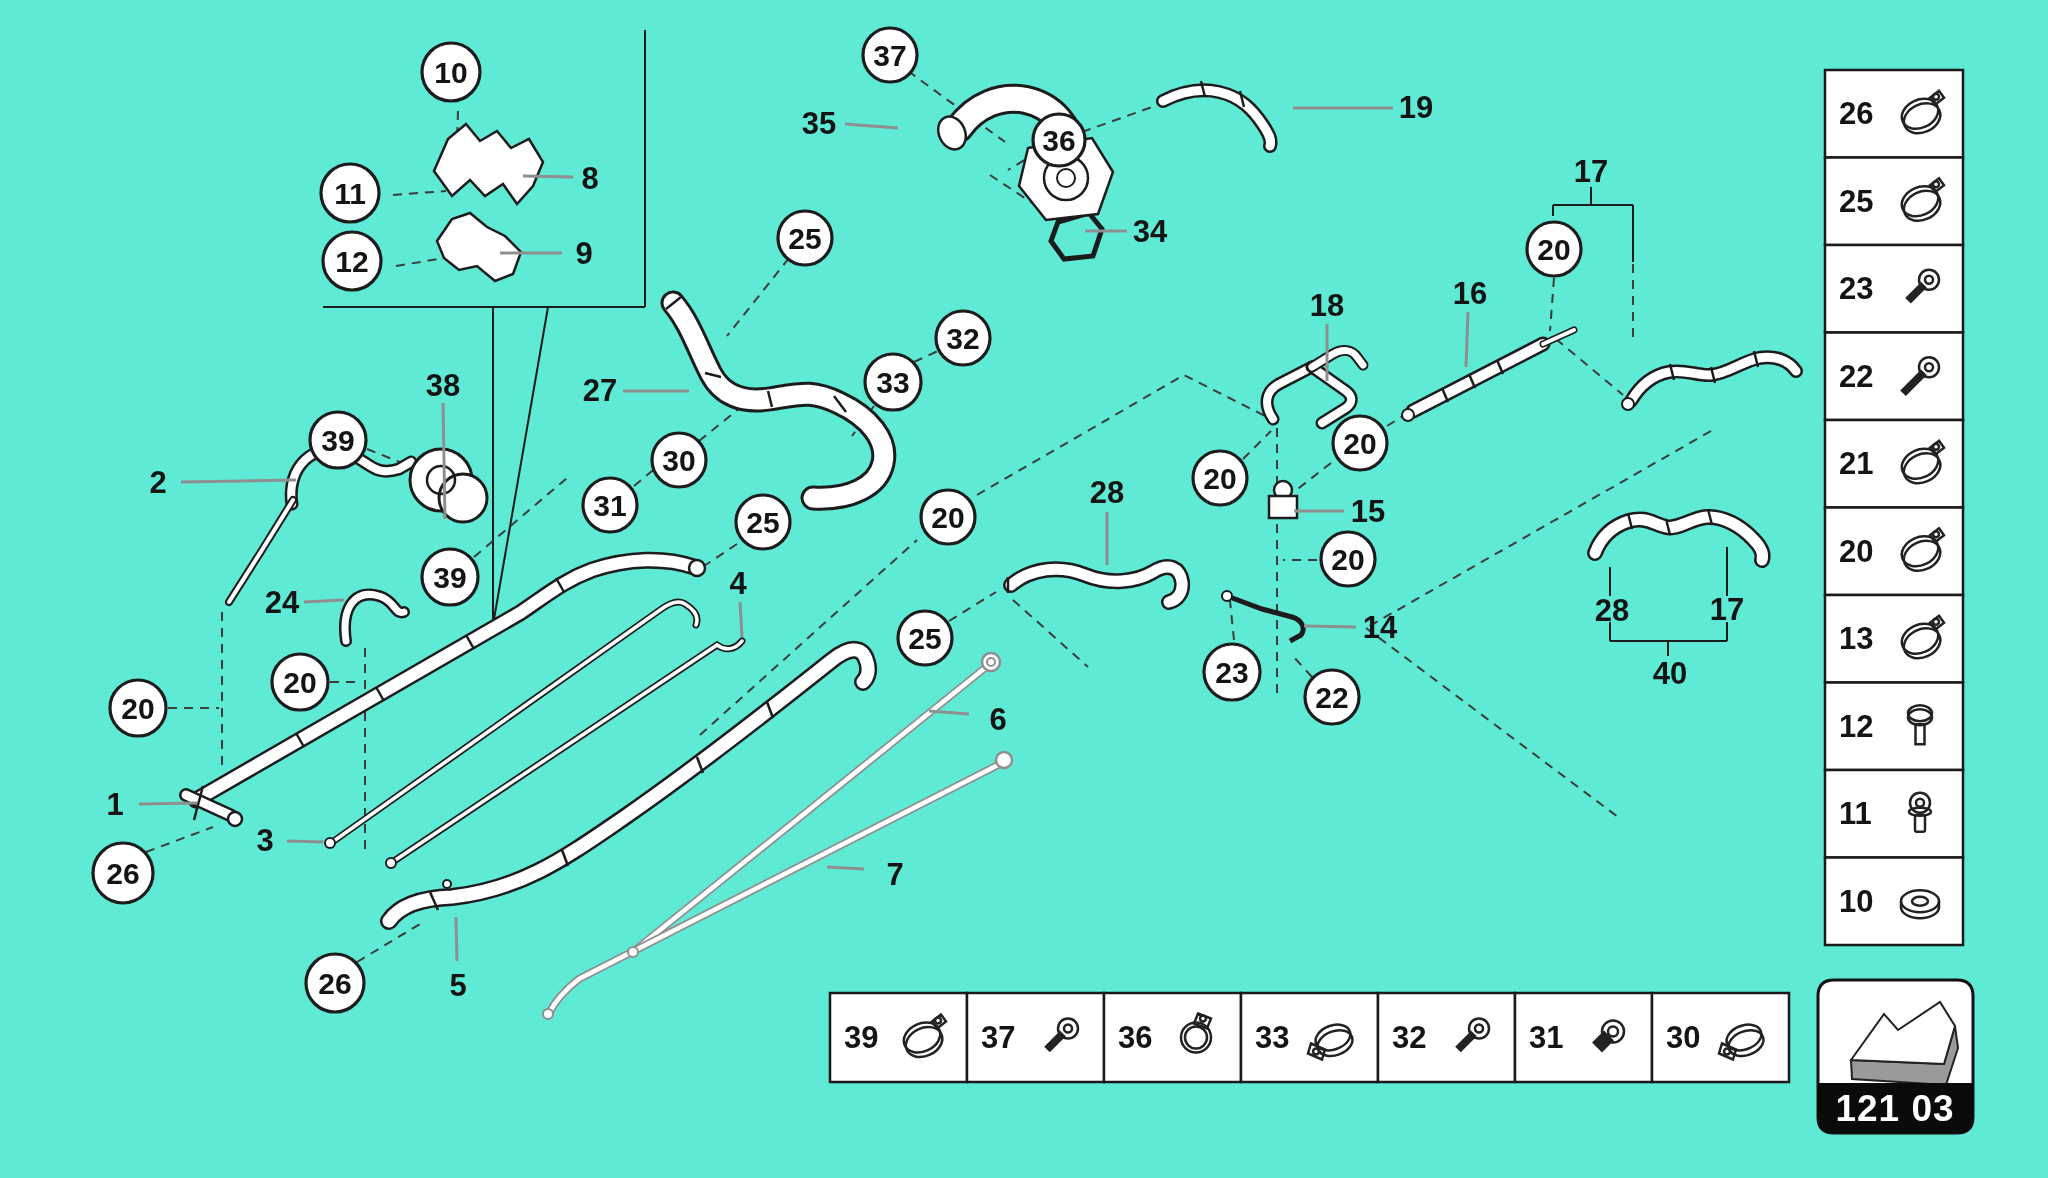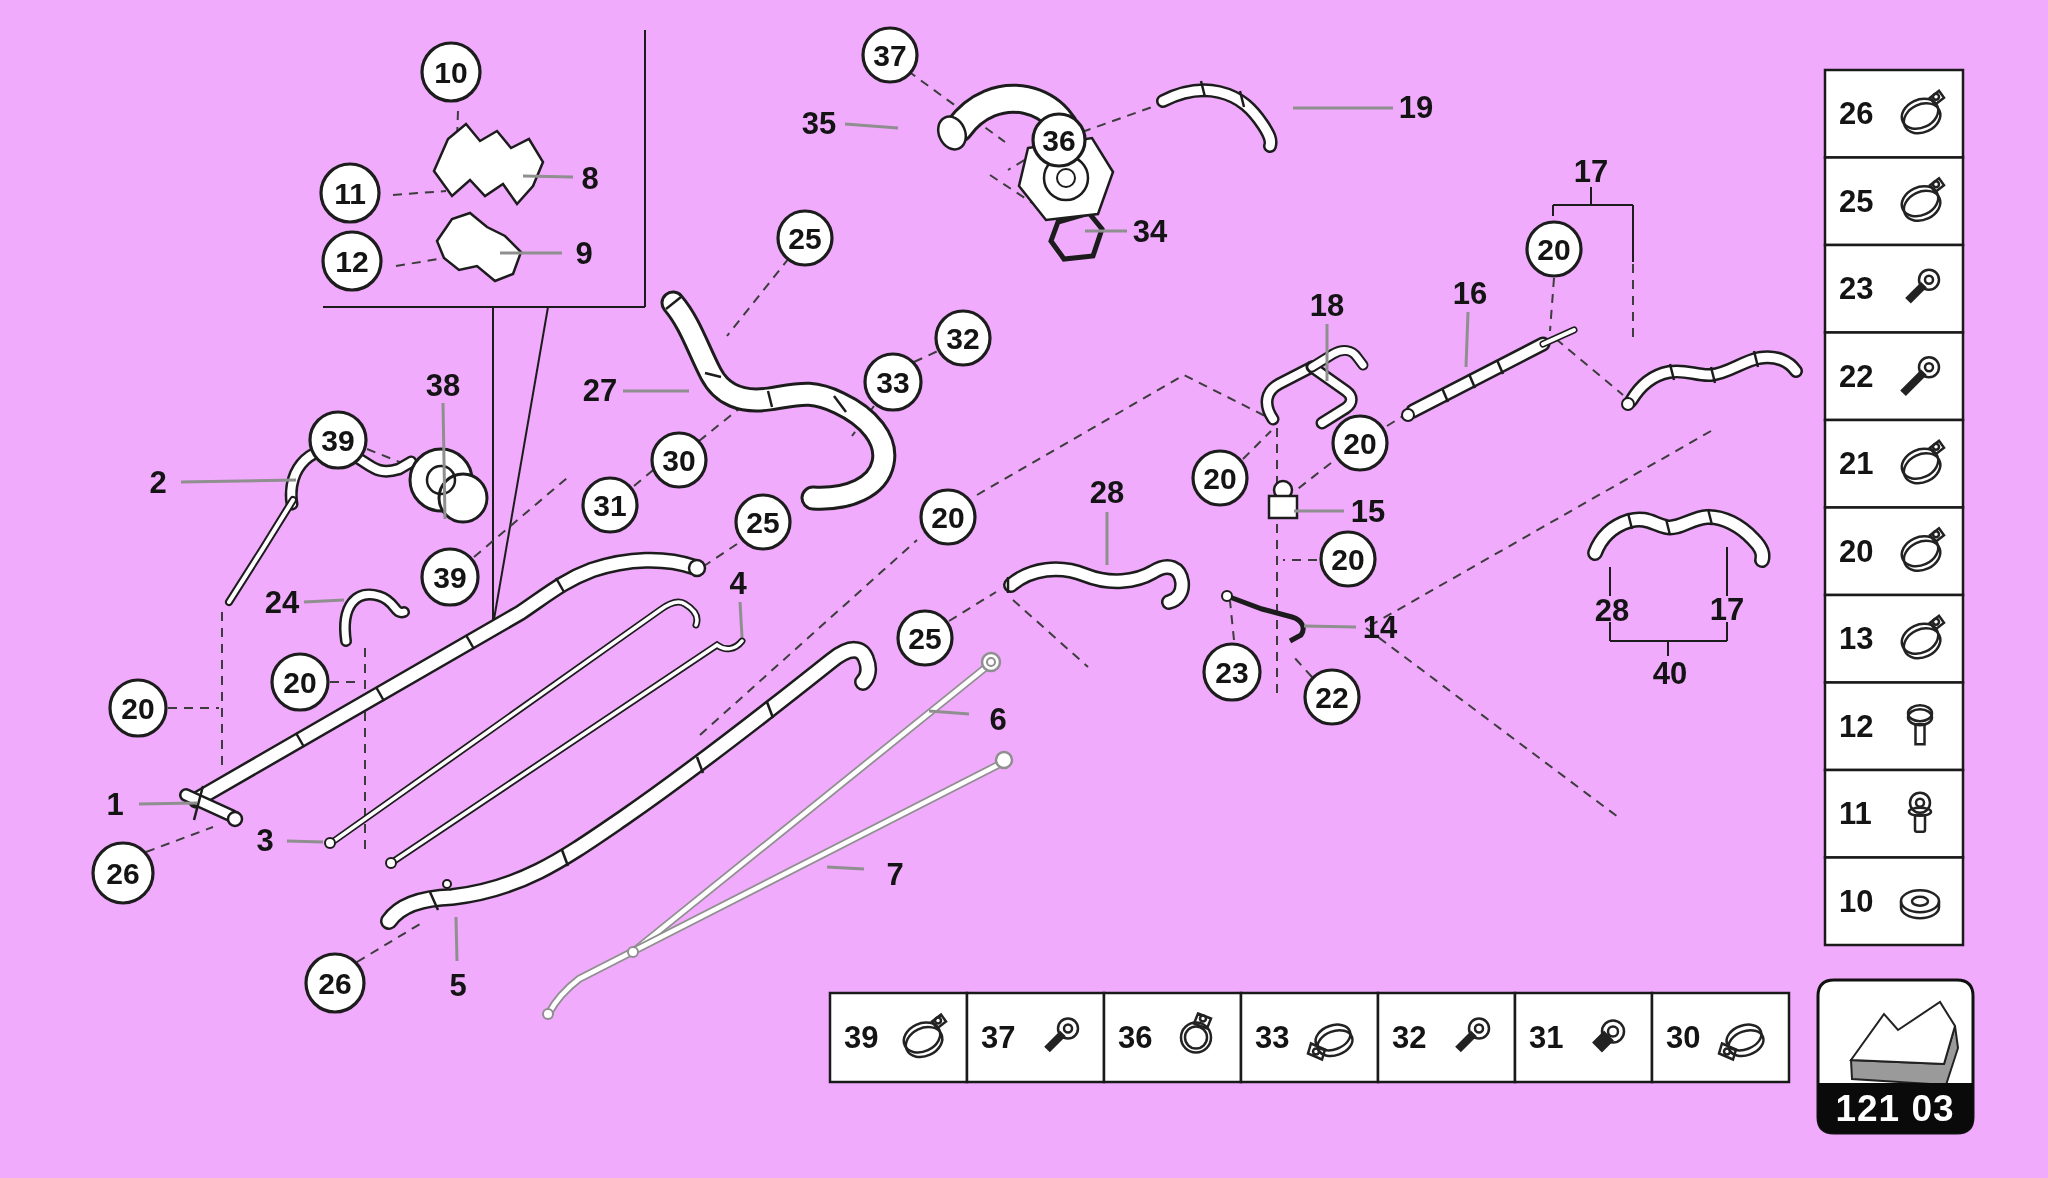--- a/index.html
+++ b/index.html
@@ -1,16 +1,16 @@
 <!DOCTYPE html>
 <html><head>
 <meta charset="utf-8">
 <style>
   html,body{margin:0;padding:0;background:#e8e8e8;}
-  #stage{position:relative;width:2048px;height:1178px;background:#f0abfc;
+  #stage{position:relative;width:2048px;height:1178px;background:#5eead4;
          font-family:"Liberation Sans",sans-serif;overflow:hidden;}
   svg text{font-family:"Liberation Sans",sans-serif;font-weight:bold;fill:#141414;}
   .balloon-num{font-size:30px;}
   .plain-label{font-size:31px;}
   .cell-num{font-size:31px;}
   .badge-code{font-size:37px;fill:#ffffff;letter-spacing:1px;}
 </style>
 </head>
 <body>
 

